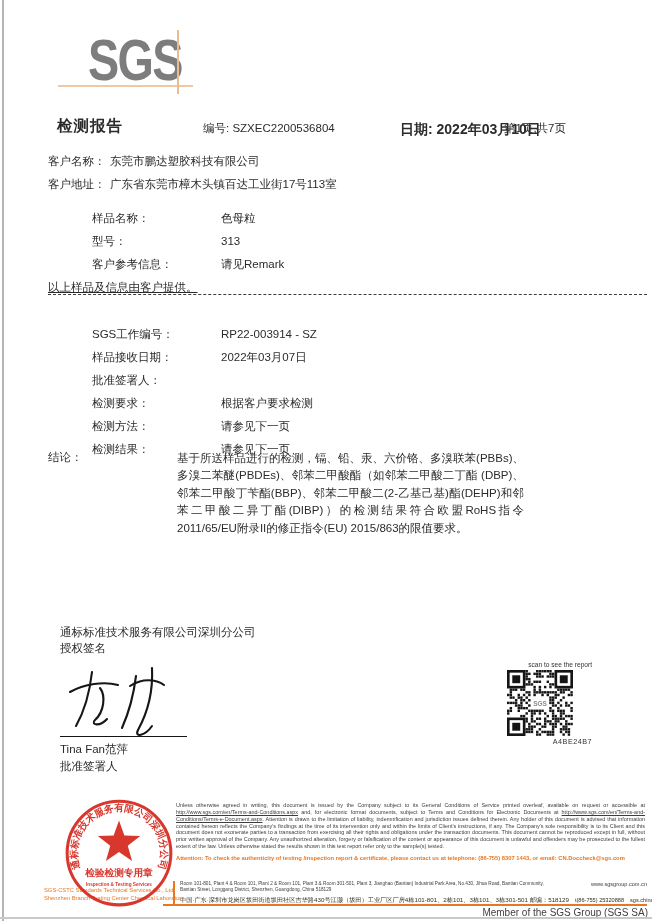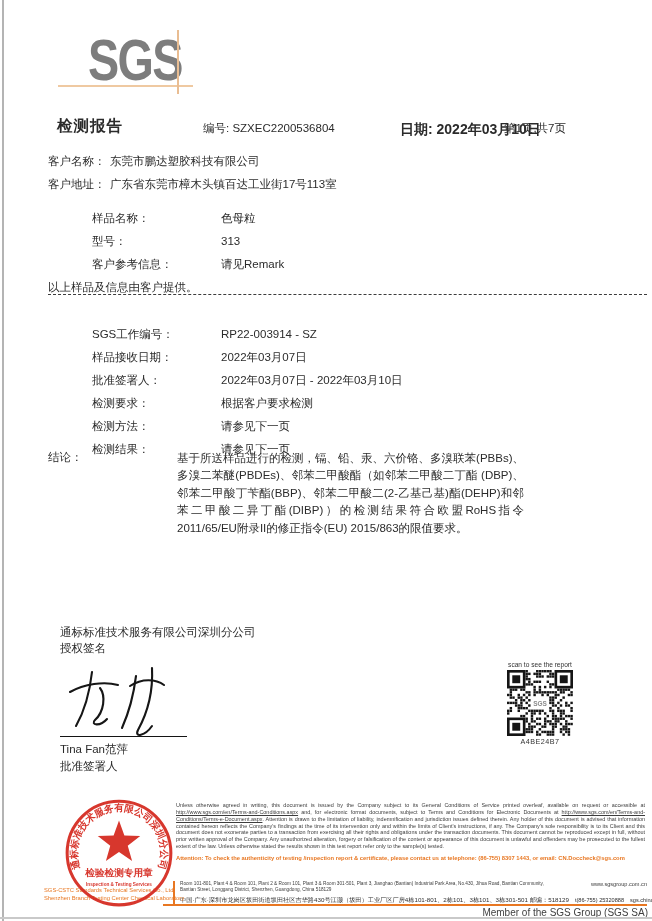--- a/index.html
+++ b/index.html
@@ -19,31 +19,31 @@
   .doc-title{position:absolute;left:0;top:0;font-size:15.5px;font-weight:bold;letter-spacing:1px;}
   .rep-no{position:absolute;left:146px;top:5px;font-size:11.5px;}
   .rep-date{position:absolute;left:343px;top:5px;font-size:14px;font-weight:bold;}
   .rep-page{position:absolute;left:447px;top:5px;font-size:11.5px;}
   
   .block{font-size:11.5px;line-height:15px;}
   .row{display:flex;margin-bottom:8px;align-items:flex-end;}
   .lbl{flex:0 0 62px;}
   .wide .lbl{flex:0 0 129px;margin-left:44px;}
   .val{white-space:pre;}
-  .note{margin-top:0;}
+  .note{margin-top:0;text-decoration:underline;}
   .sep{left:48px;top:294px;width:599px;height:0;border-top:1.4px dashed #3c3c3c;}
   .concl{left:48px;top:450px;display:flex;font-size:11.5px;}
   .concl .lbl{flex:0 0 129px;}
   .concl .txt{width:347px;line-height:17.4px;text-align:justify;}
   
   .sig-block{left:60px;top:624px;font-size:11.5px;line-height:16px;}
   .sig-rule{left:60px;top:736px;width:127px;height:0;border-top:1.6px solid #141414;}
   .signer{left:60px;top:741px;font-size:11.5px;line-height:17px;}
   
-  .qr-area{left:488px;top:661px;width:104px;text-align:center;}
+  .qr-area{left:488px;top:661px;width:104px;text-align:right;}
   .qr-cap{font-size:6.6px;color:#333;}
   .qr-svg{display:block;margin:2px auto 1px auto;background:#fff;}
   .qr-code{font-size:7.2px;color:#333;letter-spacing:.5px;}
   
   .stamp{left:58px;top:792px;opacity:.93;}
   .org-lines{left:44px;top:886px;font-size:5.8px;line-height:1.4;color:#e87722;white-space:nowrap;}
   .disclaimer{left:176px;top:802px;width:469px;font-size:5.45px;line-height:1.26;
               text-align:justify;color:#3d3d3d;}
   .disclaimer .u{text-decoration:underline;}
   .attention{left:176px;top:855px;width:469px;font-size:5.8px;line-height:1.3;
@@ -111,21 +111,20 @@
     <div class="row">
       <span class="lbl">SGS工作编号：</span>
       <span class="val">RP22-003914 - SZ</span>
     </div>
     <div class="row">
       <span class="lbl">样品接收日期：</span>
       <span class="val">2022年03月07日</span>
     </div>
     <div class="row">
       <span class="lbl">批准签署人：</span>
-      <span class="val">2022年03月07日 - 2022年03月10日</span>
     </div>
     <div class="row">
       <span class="lbl">检测要求：</span>
       <span class="val">根据客户要求检测</span>
     </div>
     <div class="row">
       <span class="lbl">检测方法：</span>
       <span class="val">请参见下一页</span>
     </div>
     <div class="row">

